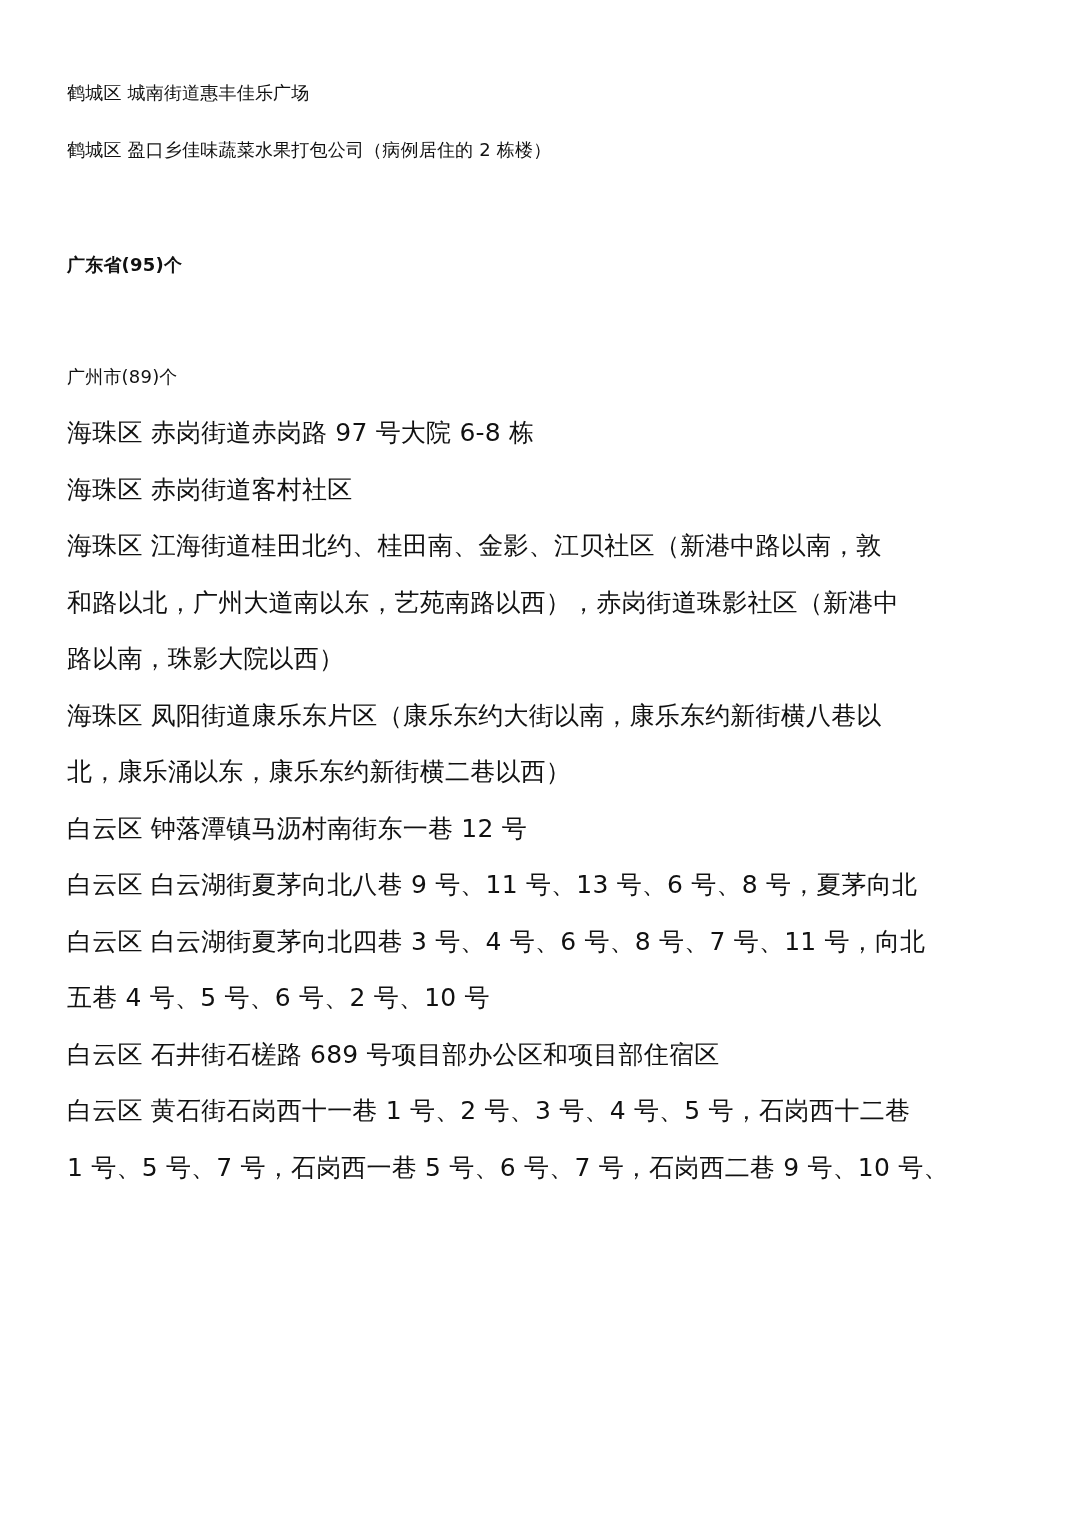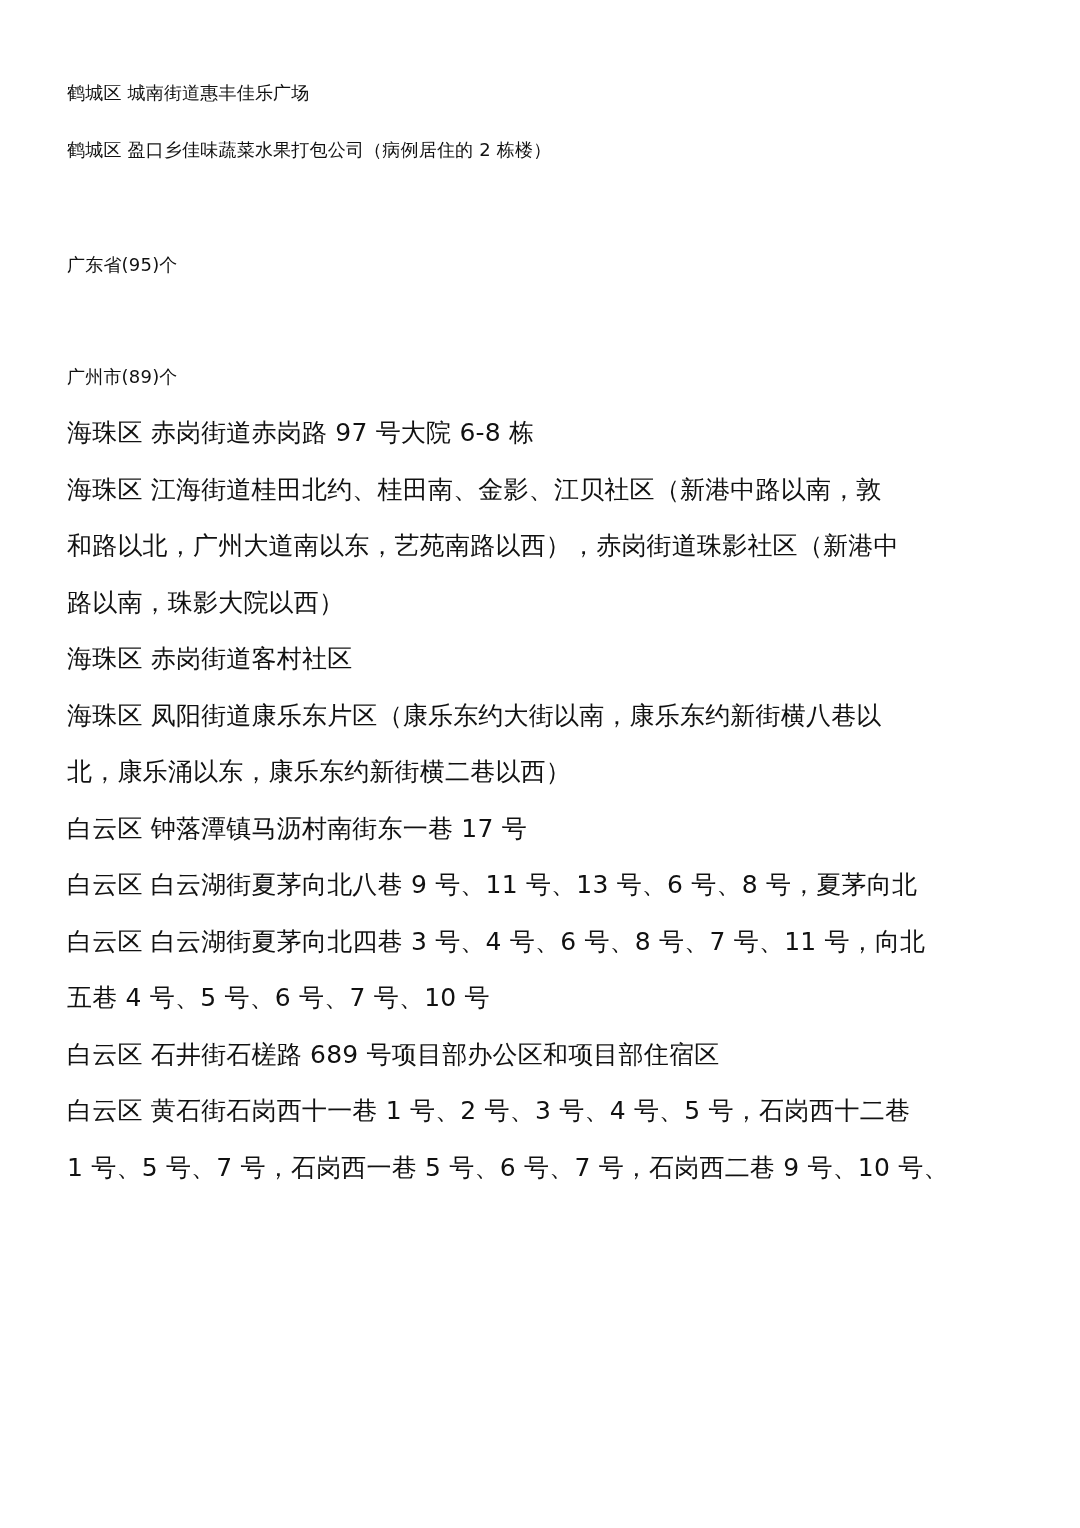--- a/index.html
+++ b/index.html
@@ -24,21 +24,21 @@
     .line {
       position: absolute;
       left: 0;
       white-space: nowrap;
       font-size: 18px;
       line-height: 40px;
       height: 40px;
       letter-spacing: 0.2px;
     }
     .bold {
-      font-weight: normal;
+      font-weight: bold;
     }
     .para {
       position: absolute;
       left: 0;
       width: 950px;
     }
     .para .row {
       display: block;
       white-space: nowrap;
       font-size: 25px;
@@ -57,40 +57,40 @@
 
   <div class="line bold" style="top:245px;">广东省(95)个</div>
 
   <div class="line" style="top:357px;">广州市(89)个</div>
 
   <div class="para" style="top:405px;">
     <div>
       <span class="row">海珠区  赤岗街道赤岗路 97 号大院 6-8 栋</span>
     </div>
     <div>
+      <span class="row">海珠区  赤岗街道客村社区</span>
+    </div>
+    <div>
       <span class="row">海珠区  江海街道桂田北约、桂田南、金影、江贝社区（新港中路以南，敦</span>
       <span class="row">和路以北，广州大道南以东，艺苑南路以西），赤岗街道珠影社区（新港中</span>
       <span class="row">路以南，珠影大院以西）</span>
-    </div>
-    <div>
-      <span class="row">海珠区  赤岗街道客村社区</span>
     </div>
     <div>
       <span class="row">海珠区  凤阳街道康乐东片区（康乐东约大街以南，康乐东约新街横八巷以</span>
       <span class="row">北，康乐涌以东，康乐东约新街横二巷以西）</span>
     </div>
     <div>
-      <span class="row">白云区  钟落潭镇马沥村南街东一巷 17 号</span>
+      <span class="row">白云区  钟落潭镇马沥村南街东一巷 12 号</span>
     </div>
     <div>
       <span class="row">白云区  白云湖街夏茅向北八巷 9 号、11 号、13 号、6 号、8 号，夏茅向北</span>
     </div>
     <div>
       <span class="row">白云区  白云湖街夏茅向北四巷 3 号、4 号、6 号、8 号、7 号、11 号，向北</span>
-      <span class="row">五巷 4 号、5 号、6 号、7 号、10 号</span>
+      <span class="row">五巷 4 号、5 号、6 号、2 号、10 号</span>
     </div>
     <div>
       <span class="row">白云区  石井街石槎路 689 号项目部办公区和项目部住宿区</span>
     </div>
     <div>
       <span class="row">白云区  黄石街石岗西十一巷 1 号、2 号、3 号、4 号、5 号，石岗西十二巷</span>
       <span class="row">1 号、5 号、7 号，石岗西一巷 5 号、6 号、7 号，石岗西二巷 9 号、10 号、</span>
     </div>
   </div>
 

